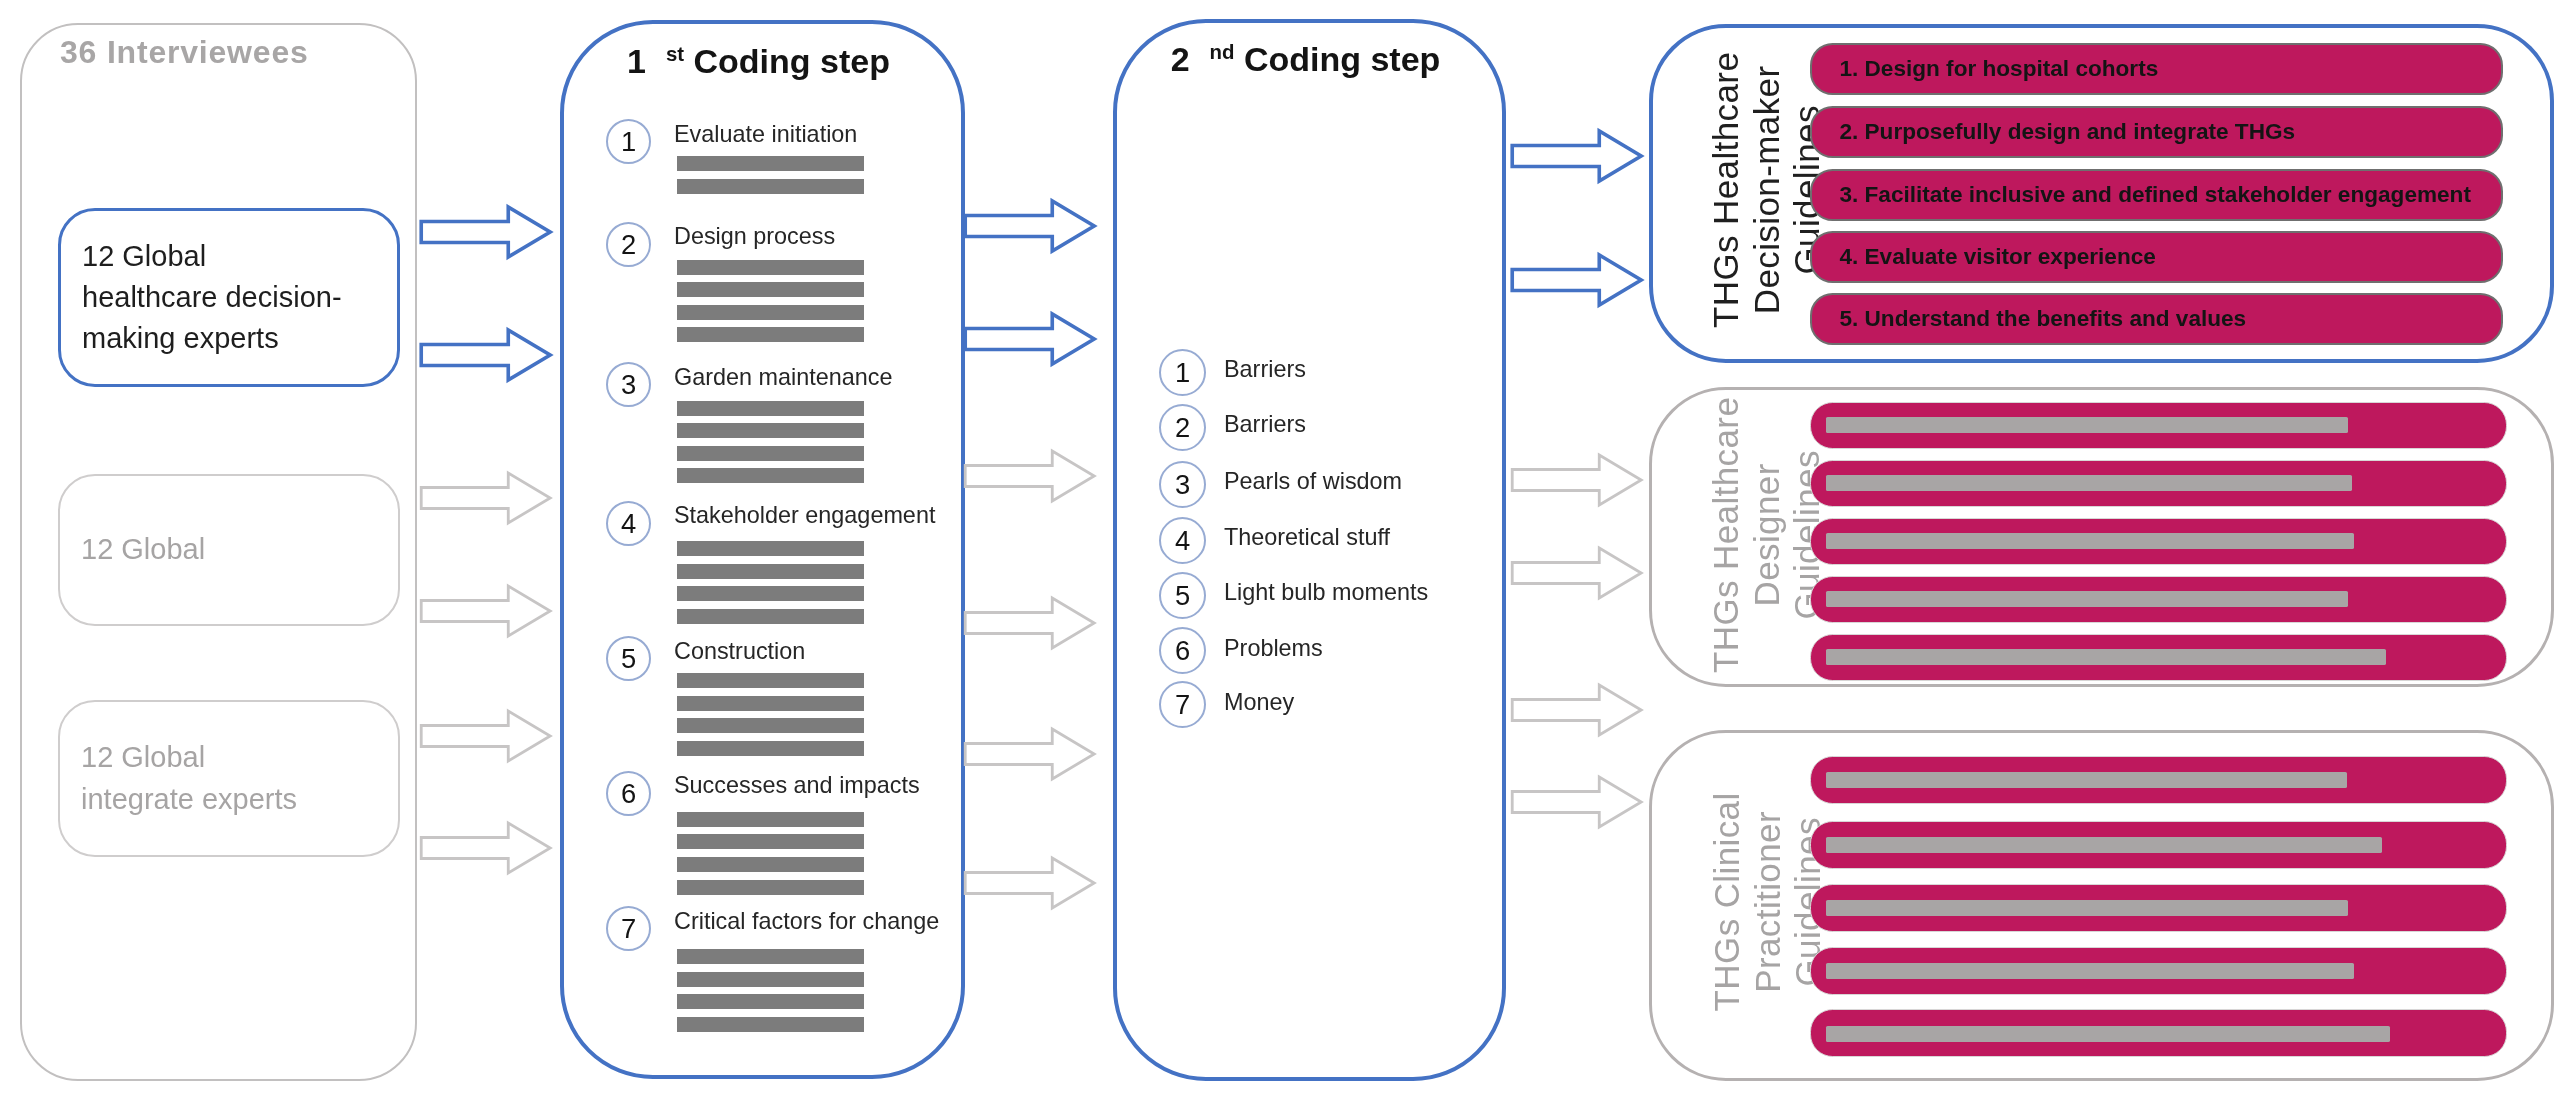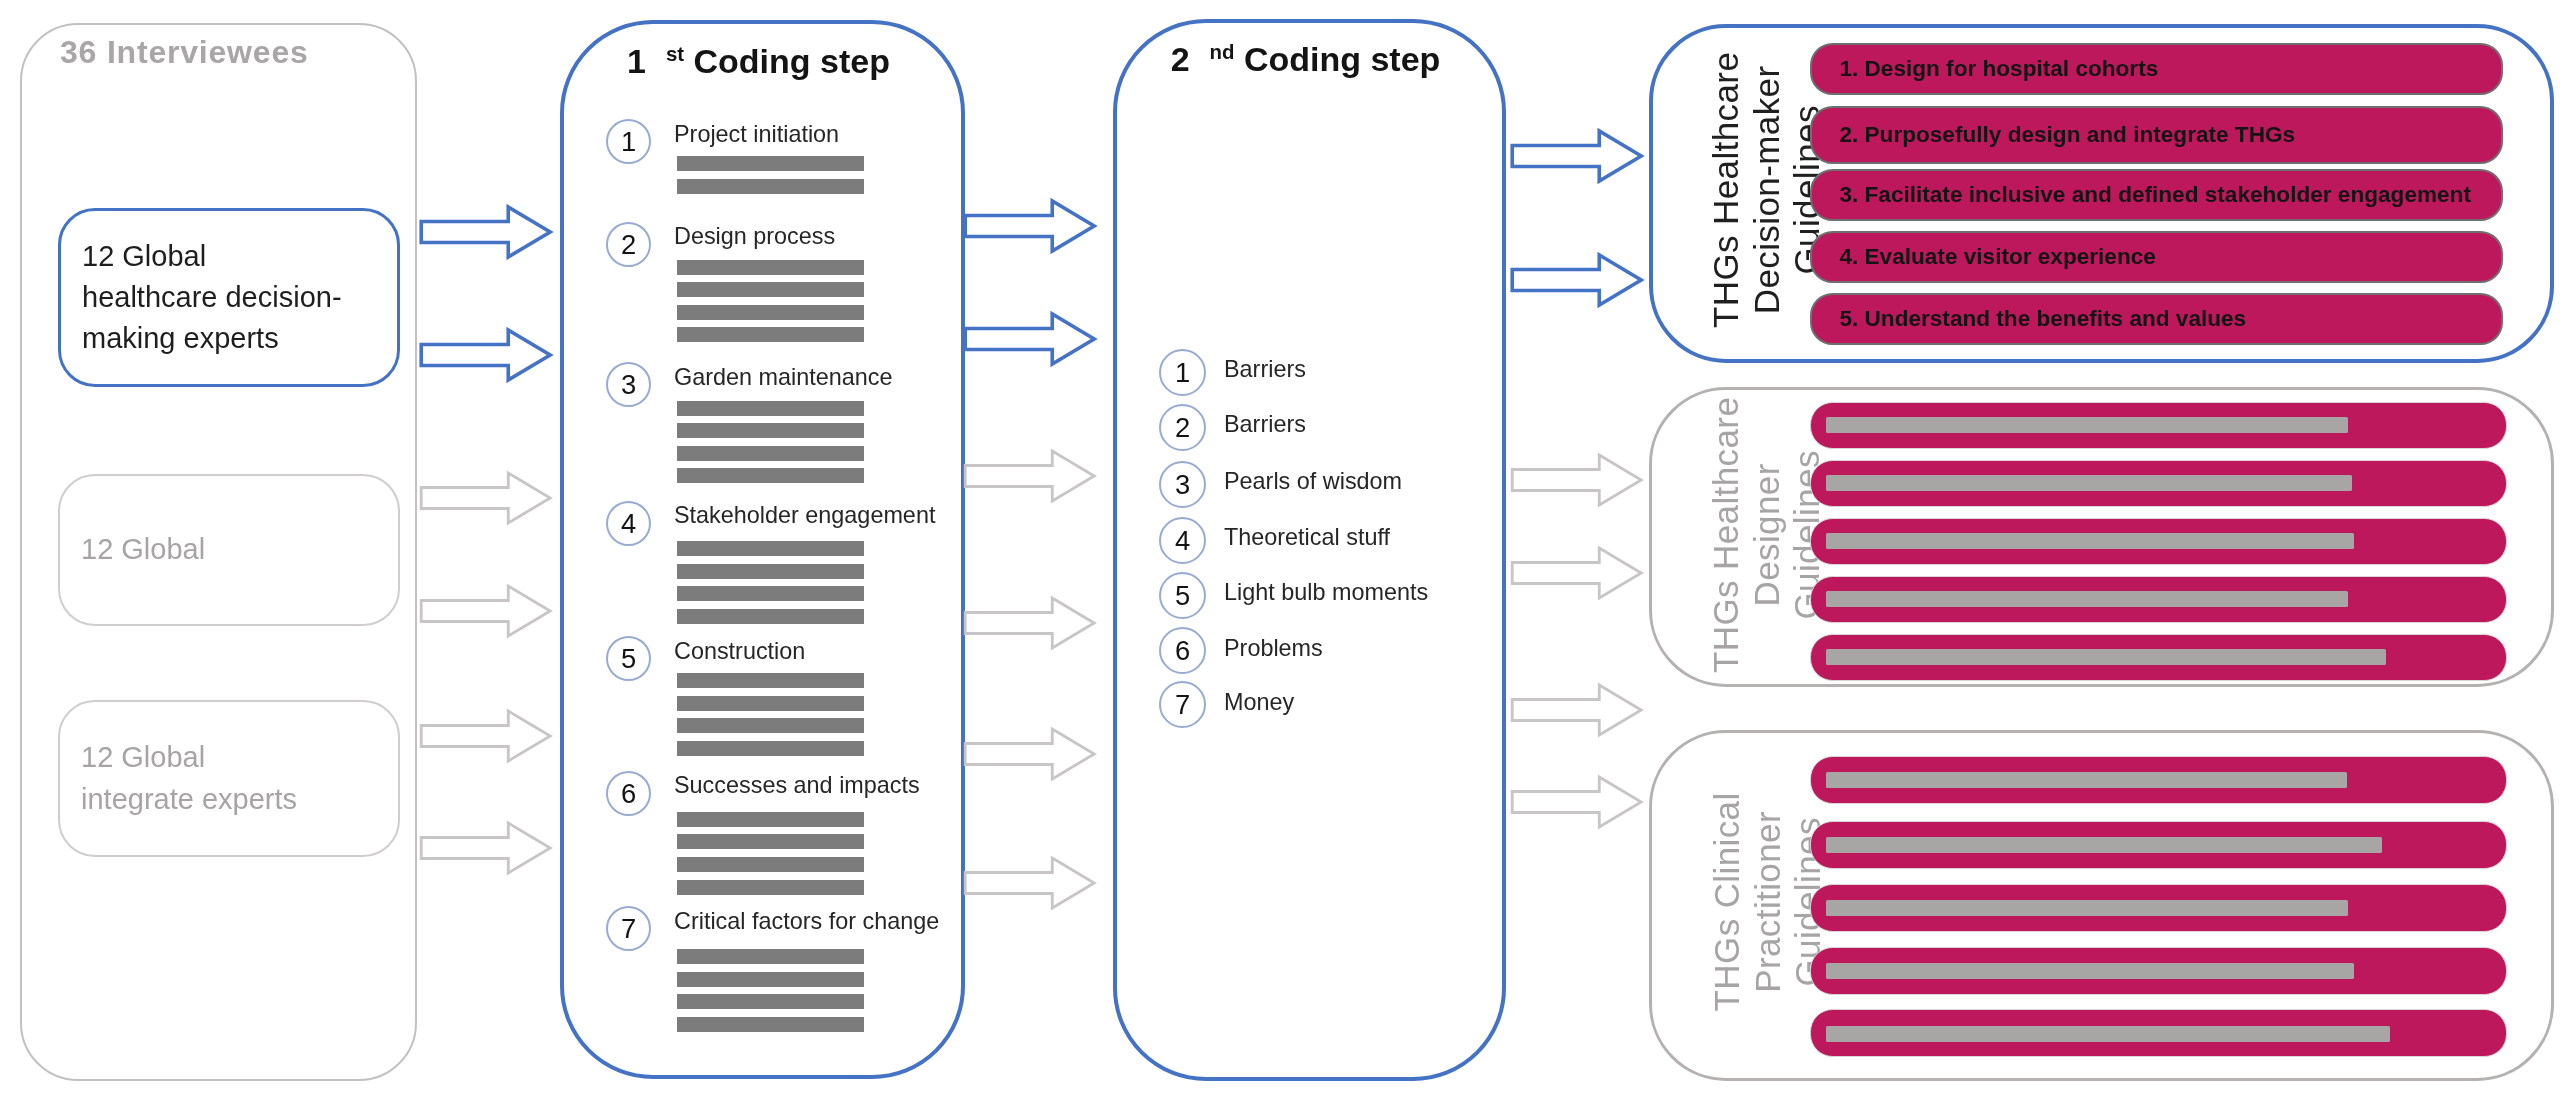--- a/index.html
+++ b/index.html
@@ -98,21 +98,21 @@
   <div class="abs vlabel" style="left:1654px;top:739px;width:227px;height:326px">
     <div class="vtext dim" id="vt2">
         <div>THGs Clinical</div>
         <div>Practitioner</div>
         <div>Guidelines</div>
       </div>
   </div>
 
   <div id="dyn">
       <div class="abs numcircle" style="left:606px;top:119px;width:45px;height:45px">1</div>
-      <div class="abs itemlabel" style="left:674px;top:121px">Project initiation</div>
+      <div class="abs itemlabel" style="left:674px;top:121px">Evaluate initiation</div>
       <div class="abs bar" style="left:677px;top:156px;width:187px;height:15.3px"></div>
       <div class="abs bar" style="left:677px;top:179px;width:187px;height:15.3px"></div>
       <div class="abs numcircle" style="left:606px;top:222px;width:45px;height:45px">2</div>
       <div class="abs itemlabel" style="left:674px;top:223px">Design process</div>
       <div class="abs bar" style="left:677px;top:260px;width:187px;height:15.3px"></div>
       <div class="abs bar" style="left:677px;top:282px;width:187px;height:15.3px"></div>
       <div class="abs bar" style="left:677px;top:305px;width:187px;height:15.3px"></div>
       <div class="abs bar" style="left:677px;top:327px;width:187px;height:15.3px"></div>
       <div class="abs numcircle" style="left:606px;top:362px;width:45px;height:45px">3</div>
       <div class="abs itemlabel" style="left:674px;top:364px">Garden maintenance</div>
@@ -154,21 +154,21 @@
       <div class="abs itemlabel" style="left:1224px;top:524px">Theoretical stuff</div>
       <div class="abs numcircle" style="left:1159px;top:572px;width:47px;height:47px">5</div>
       <div class="abs itemlabel" style="left:1224px;top:579px">Light bulb moments</div>
       <div class="abs numcircle" style="left:1159px;top:627px;width:47px;height:47px">6</div>
       <div class="abs itemlabel" style="left:1224px;top:635px">Problems</div>
       <div class="abs numcircle" style="left:1159px;top:681px;width:47px;height:47px">7</div>
       <div class="abs itemlabel" style="left:1224px;top:689px">Money</div>
       <div class="abs pill dark" style="left:1810px;top:43px;width:693px;height:52px">
         <div class="pilltext">1. Design for hospital cohorts</div>
       </div>
-      <div class="abs pill dark" style="left:1810px;top:106px;width:693px;height:58px">
+      <div class="abs pill dark" style="left:1810px;top:106px;width:693px;height:52px">
         <div class="pilltext">2. Purposefully design and integrate THGs</div>
       </div>
       <div class="abs pill dark" style="left:1810px;top:169px;width:693px;height:52px">
         <div class="pilltext">3. Facilitate inclusive and defined stakeholder engagement</div>
       </div>
       <div class="abs pill dark" style="left:1810px;top:231px;width:693px;height:52px">
         <div class="pilltext">4. Evaluate visitor experience</div>
       </div>
       <div class="abs pill dark" style="left:1810px;top:293px;width:693px;height:52px">
         <div class="pilltext">5. Understand the benefits and values</div>

